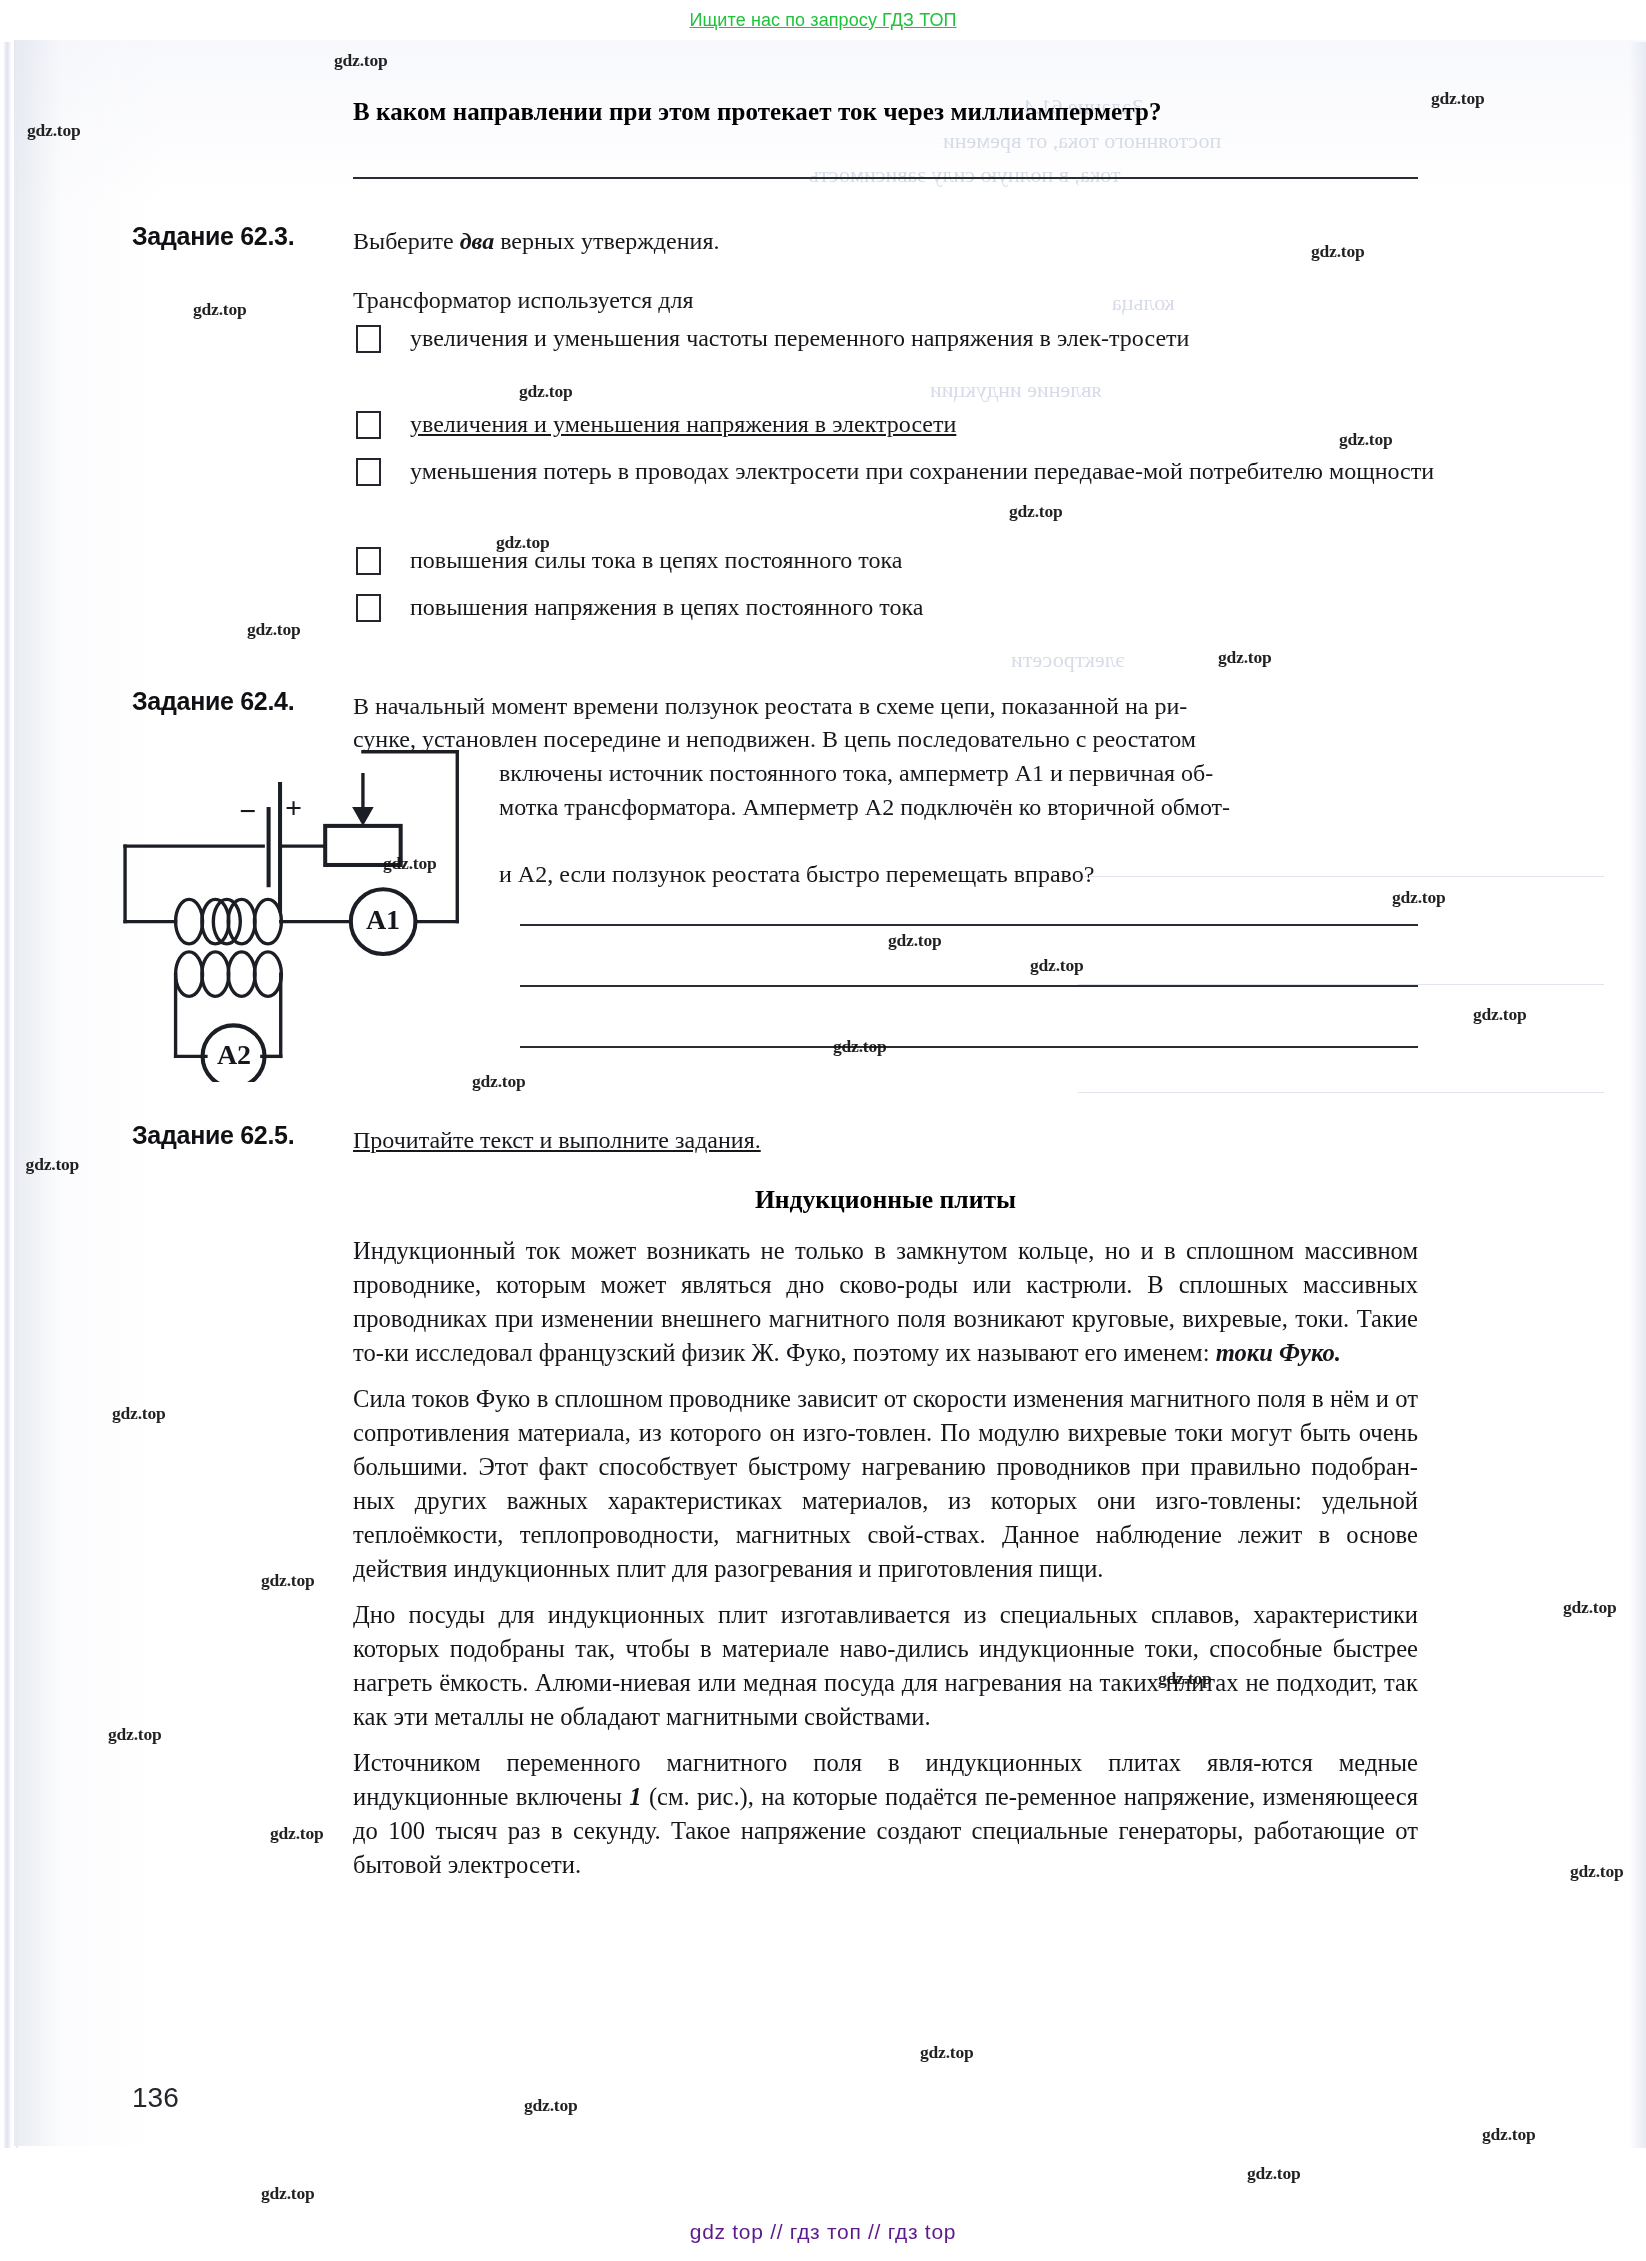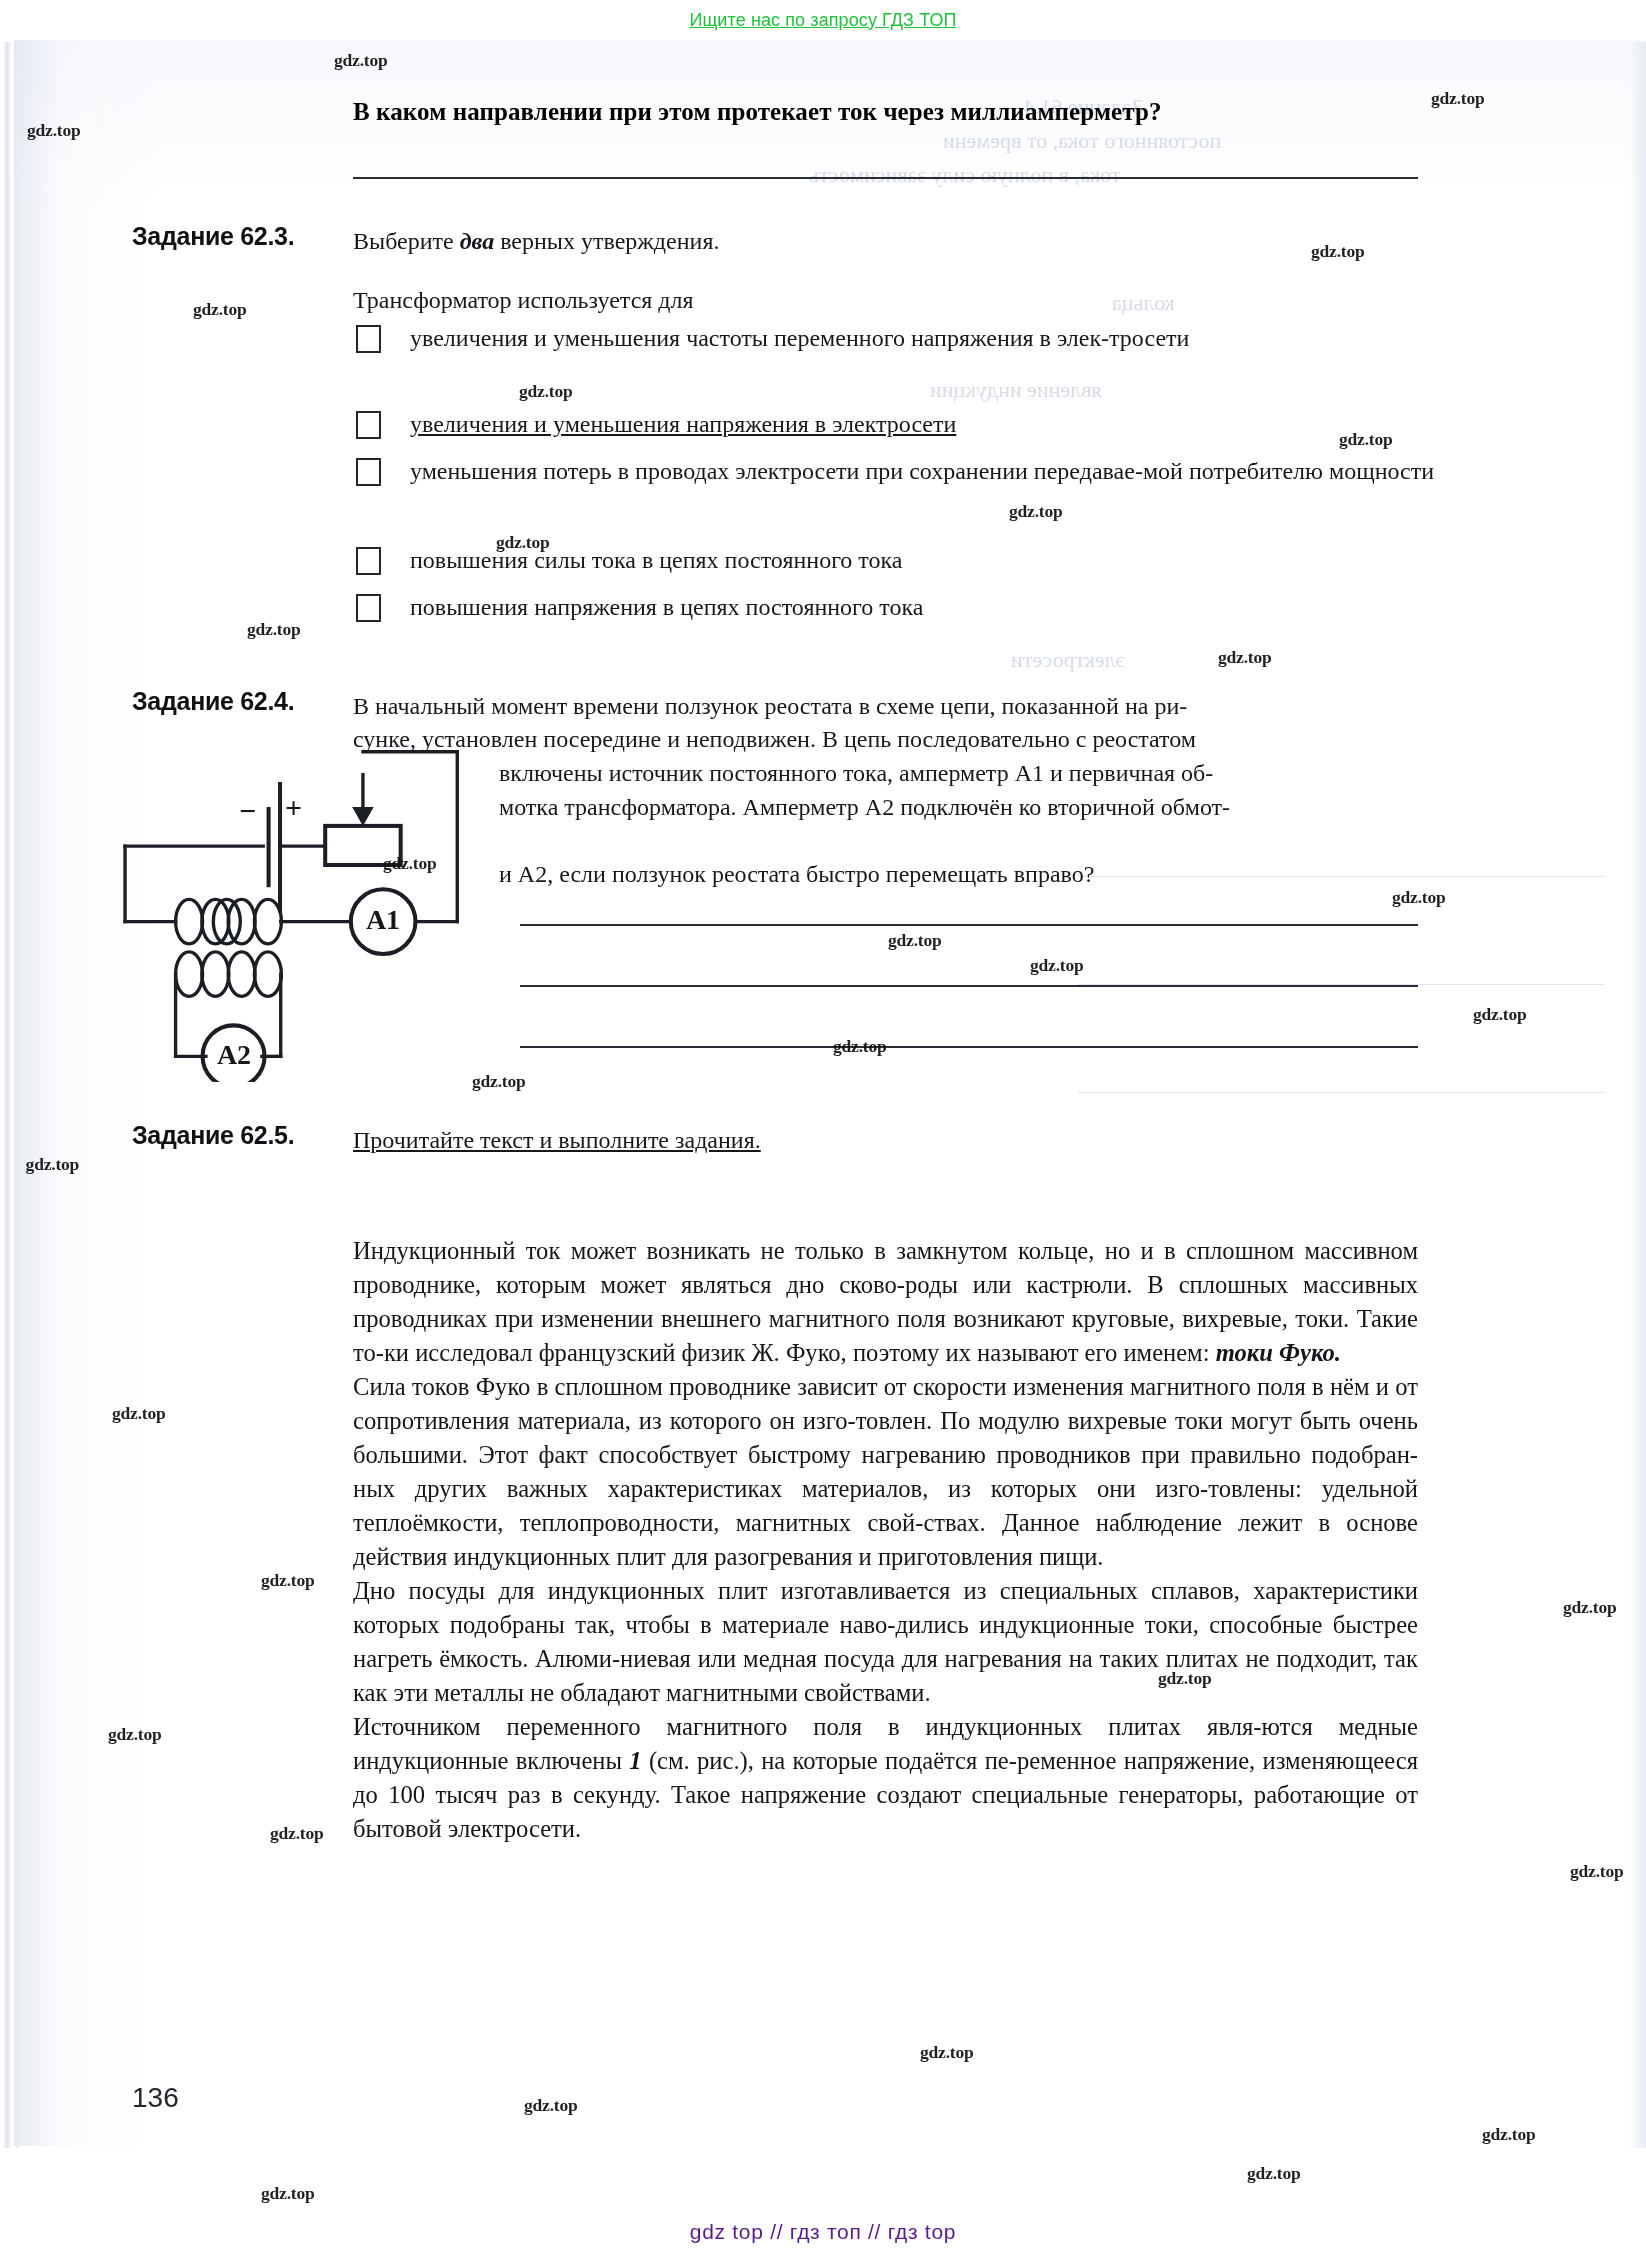--- a/index.html
+++ b/index.html
@@ -143,21 +143,21 @@
 
   
   .article {
     position: absolute;
     font-size: 24.6px;
     line-height: 34px;
     text-align: justify;
     color: #141619;
   }
   .article p { margin: 0; text-indent: 0; }
-  .article p + p { margin-top: 0px; }
+  .article p + p { margin-top: 12px; }
   .center-title {
     position: absolute;
     font-weight: 700;
     font-size: 25.6px;
     white-space: nowrap;
   }
 
   .page-number {
     position: absolute;
     font-family: "Liberation Sans", sans-serif;
@@ -312,20 +312,21 @@
     <div style="position:absolute; left:151px; top:49px; font-size:30px; font-weight:700; color:#15181d; font-family:'Liberation Serif',serif;">−</div>
     <div style="position:absolute; left:197px; top:46px; font-size:30px; font-weight:700; color:#15181d; font-family:'Liberation Serif',serif;">+</div>
     
     <div style="position:absolute; left:268px; top:159px; width:54px; text-align:center; font-size:28px; font-weight:700; color:#15181d; font-family:'Liberation Serif',serif;">А1</div>
     <div style="position:absolute; left:119px; top:294px; width:54px; text-align:center; font-size:28px; font-weight:700; color:#15181d; font-family:'Liberation Serif',serif;">А2</div>
   </div>
 
   <div class="task-label" style="left:132px; top:1121px;">Задание 62.5.</div>
   <div class="task-body nowrapline" style="left:353px; top:1123px;text-decoration:underline;">Прочитайте текст и выполните задания.</div>
 
+  <div class="center-title" style="left:353px; top:1185px; width:1065px; text-align:center;">Индукционные плиты</div>
 
   <div class="article" style="left:353px; top:1234px; width:1065px;">
     <p><span>Индукционный ток может возникать не только в замкнутом кольце, но и в сплошном массивном проводнике, которым может являться дно сково-роды или кастрюли. В сплошных массивных проводниках при изменении внешнего магнитного поля возникают круговые, вихревые, токи. Такие то-ки исследовал французский физик Ж. Фуко, поэтому их называют его именем: </span><span class="ital">токи Фуко.</span></p>
     <p>Сила токов Фуко в сплошном проводнике зависит от скорости изменения магнитного поля в нём и от сопротивления материала, из которого он изго-товлен. По модулю вихревые токи могут быть очень большими. Этот факт способствует быстрому нагреванию проводников при правильно подобран-ных других важных характеристиках материалов, из которых они изго-товлены: удельной теплоёмкости, теплопроводности, магнитных свой-ствах. Данное наблюдение лежит в основе действия индукционных плит для разогревания и приготовления пищи.</p>
     <p>Дно посуды для индукционных плит изготавливается из специальных сплавов, характеристики которых подобраны так, чтобы в материале наво-дились индукционные токи, способные быстрее нагреть ёмкость. Алюми-ниевая или медная посуда для нагревания на таких плитах не подходит, так как эти металлы не обладают магнитными свойствами.</p>
     <p><span>Источником переменного магнитного поля в индукционных плитах явля-ются медные индукционные включены </span><span class="ital" style="font-style:italic;">1</span><span> (см. рис.), на которые подаётся пе-ременное напряжение, изменяющееся до 100 тысяч раз в секунду. Такое напряжение создают специальные генераторы, работающие от бытовой электросети.</span></p>
   </div>
 
   <div class="page-number" style="left:132px; top:2082px;">136</div>
 

